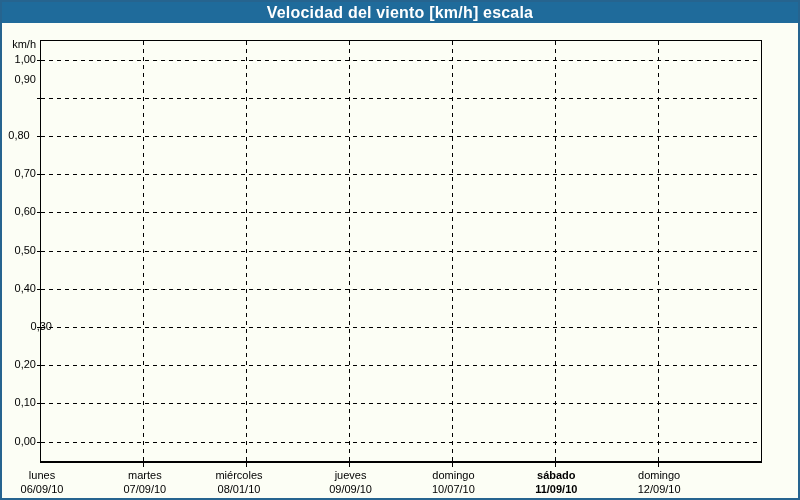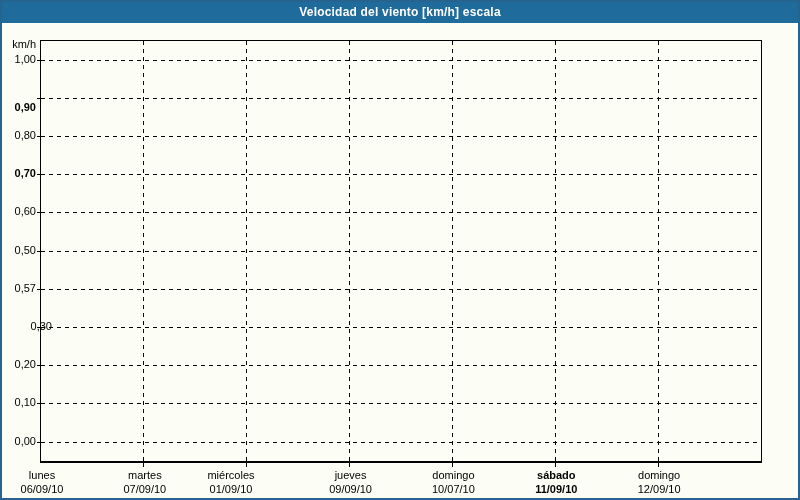--- a/index.html
+++ b/index.html
@@ -18,21 +18,21 @@
     background: #fcfef5;
     overflow: hidden;
   }
   .titlebar {
     position: absolute;
     left: 0; top: 0;
     width: 100%;
     height: 21px;
     background: #1f6b9b;
     color: #ffffff;
-    font-size: 12px;
+    font-size: 16px;
     font-weight: bold;
     text-align: center;
     line-height: 21px;
     letter-spacing: 0.2px;
   }
   .chart-area {
     position: absolute;
     left: 0; top: 0;
     width: 796px;
     height: 496px;
@@ -147,41 +147,41 @@
         <div class="tick-bottom" style="left: 308.071px;"></div>
         <div class="v-gridline" style="left: 410.929px;"></div>
         <div class="tick-bottom" style="left: 410.929px;"></div>
         <div class="v-gridline" style="left: 513.786px;"></div>
         <div class="tick-bottom" style="left: 513.786px;"></div>
         <div class="v-gridline" style="left: 616.643px;"></div>
         <div class="tick-bottom" style="left: 616.643px;"></div>
       </div>
     <div id="axis-labels">
         <div class="y-label" style="top: 50.5px;">1,00</div>
-        <div class="y-label" style="top: 99px; font-weight: bold;">0,90</div>
-        <div class="y-label" style="top: 126.9px;">0,80</div>
-        <div class="y-label" style="top: 165.1px; font-weight: bold;">0,70</div>
+        <div class="y-label" style="top: 71px;">0,90</div>
+        <div class="y-label" style="top: 126.9px; text-align: center;">0,80</div>
+        <div class="y-label" style="top: 165.1px;">0,70</div>
         <div class="y-label" style="top: 203.3px;">0,60</div>
         <div class="y-label" style="top: 241.5px; text-align: right;">0,50</div>
-        <div class="y-label" style="top: 279.7px;">0,57</div>
+        <div class="y-label" style="top: 279.7px;">0,40</div>
         <div class="y-label" style="top: 317.9px; padding-left: 16px;">0,30</div>
         <div class="y-label" style="top: 356.1px;">0,20</div>
         <div class="y-label" style="top: 394.3px;">0,10</div>
         <div class="y-label" style="top: 432.5px;">0,00</div>
         <div class="x-label" style="left: -15px;">
           <span>lunes</span>
           <span>06/09/10</span>
         </div>
         <div class="x-label" style="left: 87.8571px;">
           <span>martes</span>
           <span>07/09/10</span>
         </div>
-        <div class="x-label" style="left: 174px;">
+        <div class="x-label" style="left: 182px;">
           <span>miércoles</span>
-          <span>01/09/10</span>
+          <span>08/01/10</span>
         </div>
         <div class="x-label" style="left: 293.571px; text-align: center;">
           <span>jueves</span>
           <span>09/09/10</span>
         </div>
         <div class="x-label" style="left: 396.429px;">
           <span>domingo</span>
           <span>10/07/10</span>
         </div>
         <div class="x-label" style="left: 499.286px; font-weight: bold;">

